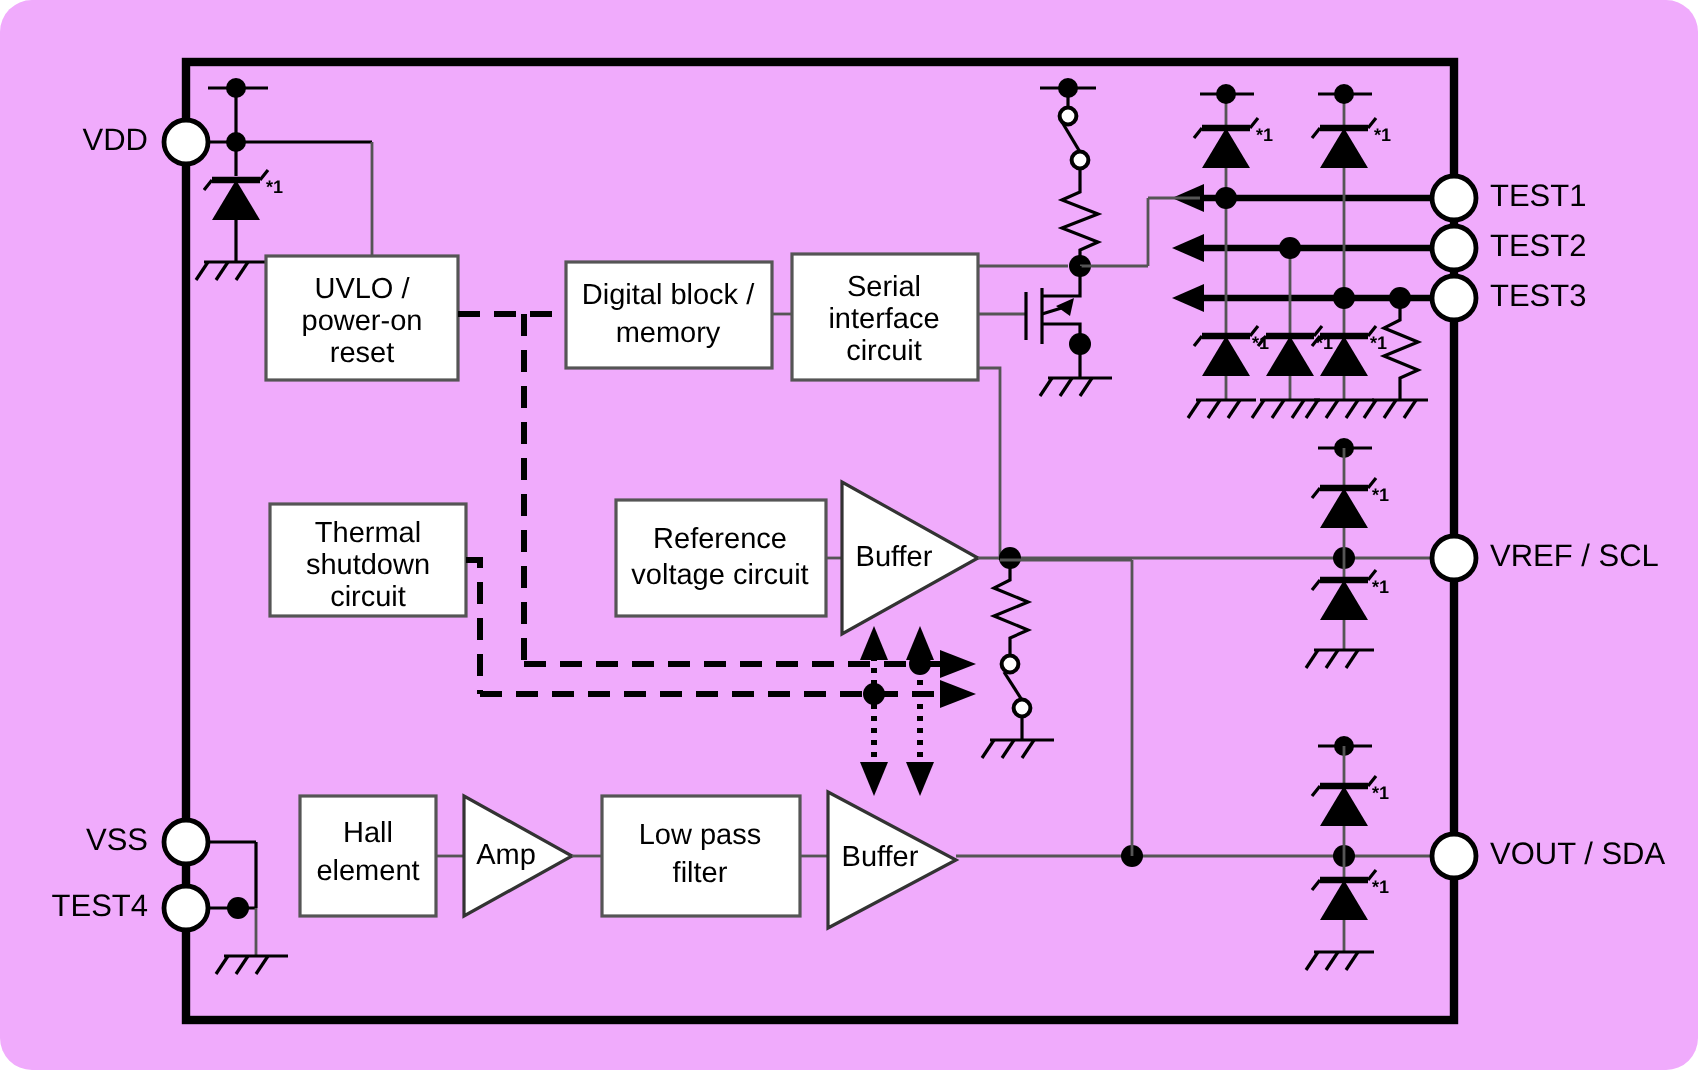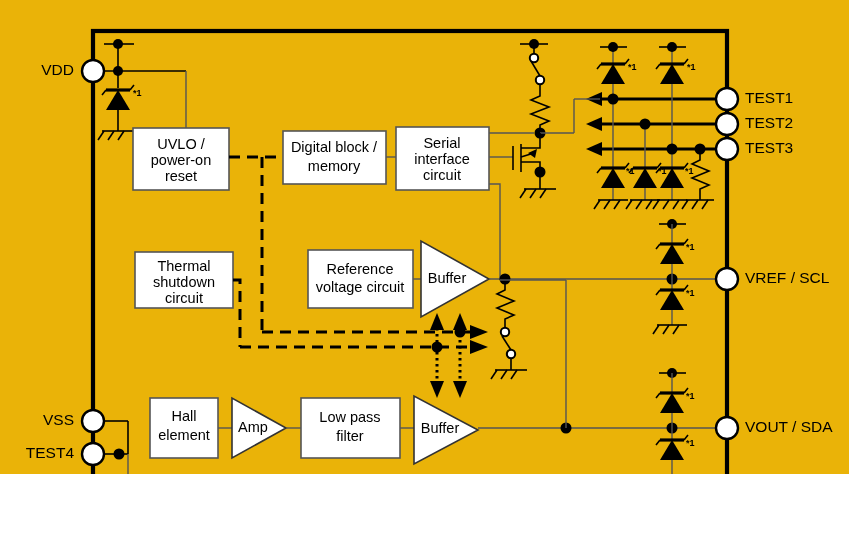--- a/index.html
+++ b/index.html
@@ -3,24 +3,25 @@
 <meta charset="utf-8">
 <style>
   html, body {
     margin: 0;
     padding: 0;
     background: #ffffff;
   }
   #root {
     position: relative;
     width: 849px;
-    height: 474px;
-    background: #eab308;
+    height: 535px;
+    background: #f0abfc;
     font-family: "Liberation Sans", sans-serif;
     overflow: hidden;
+    border-radius: 16px;
   }
   svg#diagram {
     position: absolute;
     left: 0; top: 0;
     width: 849px;
     height: 535px;
   }
   .blk-label {
     font-family: "Liberation Sans", sans-serif;
     font-size: 14.5px;

